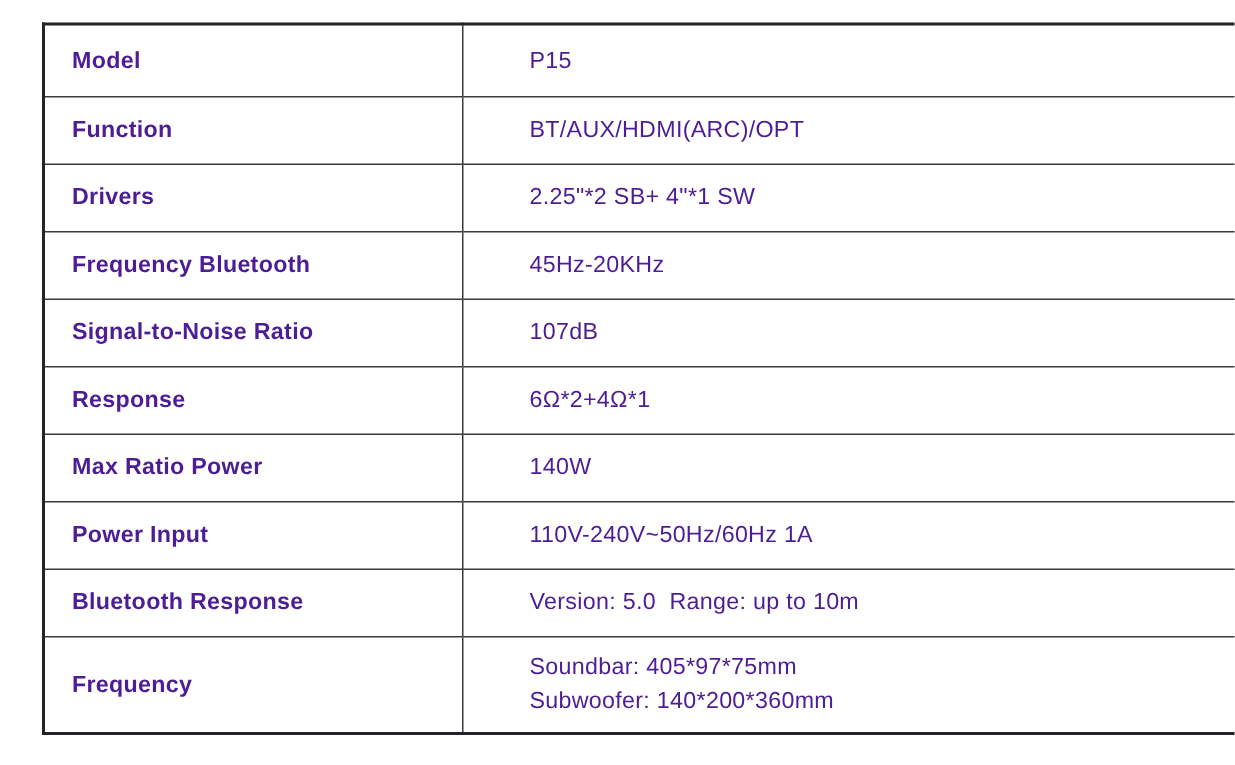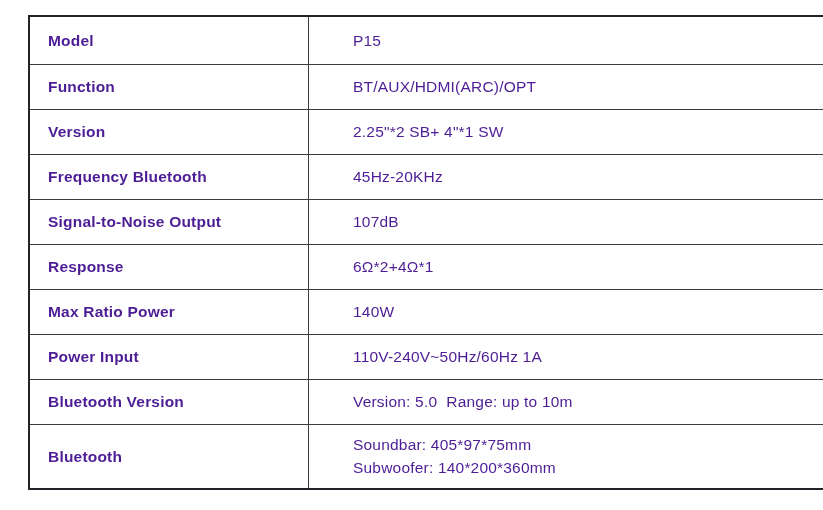--- a/index.html
+++ b/index.html
@@ -68,47 +68,47 @@
     <tbody>
         <tr>
           <th>Model</th>
           <td>P15</td>
         </tr>
         <tr>
           <th>Function</th>
           <td>BT/AUX/HDMI(ARC)/OPT</td>
         </tr>
         <tr>
-          <th>Version</th>
+          <th>Drivers</th>
           <td>2.25"*2 SB+ 4"*1 SW</td>
         </tr>
         <tr>
           <th>Frequency Bluetooth</th>
           <td>45Hz-20KHz</td>
         </tr>
         <tr>
-          <th>Signal-to-Noise Output</th>
+          <th>Signal-to-Noise Ratio</th>
           <td>107dB</td>
         </tr>
         <tr>
           <th>Response</th>
           <td>6Ω*2+4Ω*1</td>
         </tr>
         <tr>
           <th>Max Ratio Power</th>
           <td>140W</td>
         </tr>
         <tr>
           <th>Power Input</th>
           <td>110V-240V~50Hz/60Hz 1A</td>
         </tr>
         <tr>
-          <th>Bluetooth Version</th>
+          <th>Bluetooth Response</th>
           <td>Version: 5.0&nbsp; Range: up to 10m</td>
         </tr>
         <tr>
-          <th>Bluetooth</th>
+          <th>Frequency</th>
           <td>Soundbar: 405*97*75mm
 Subwoofer: 140*200*360mm</td>
         </tr>
       </tbody>
   </table>
 </div>
 
 </body></html>

